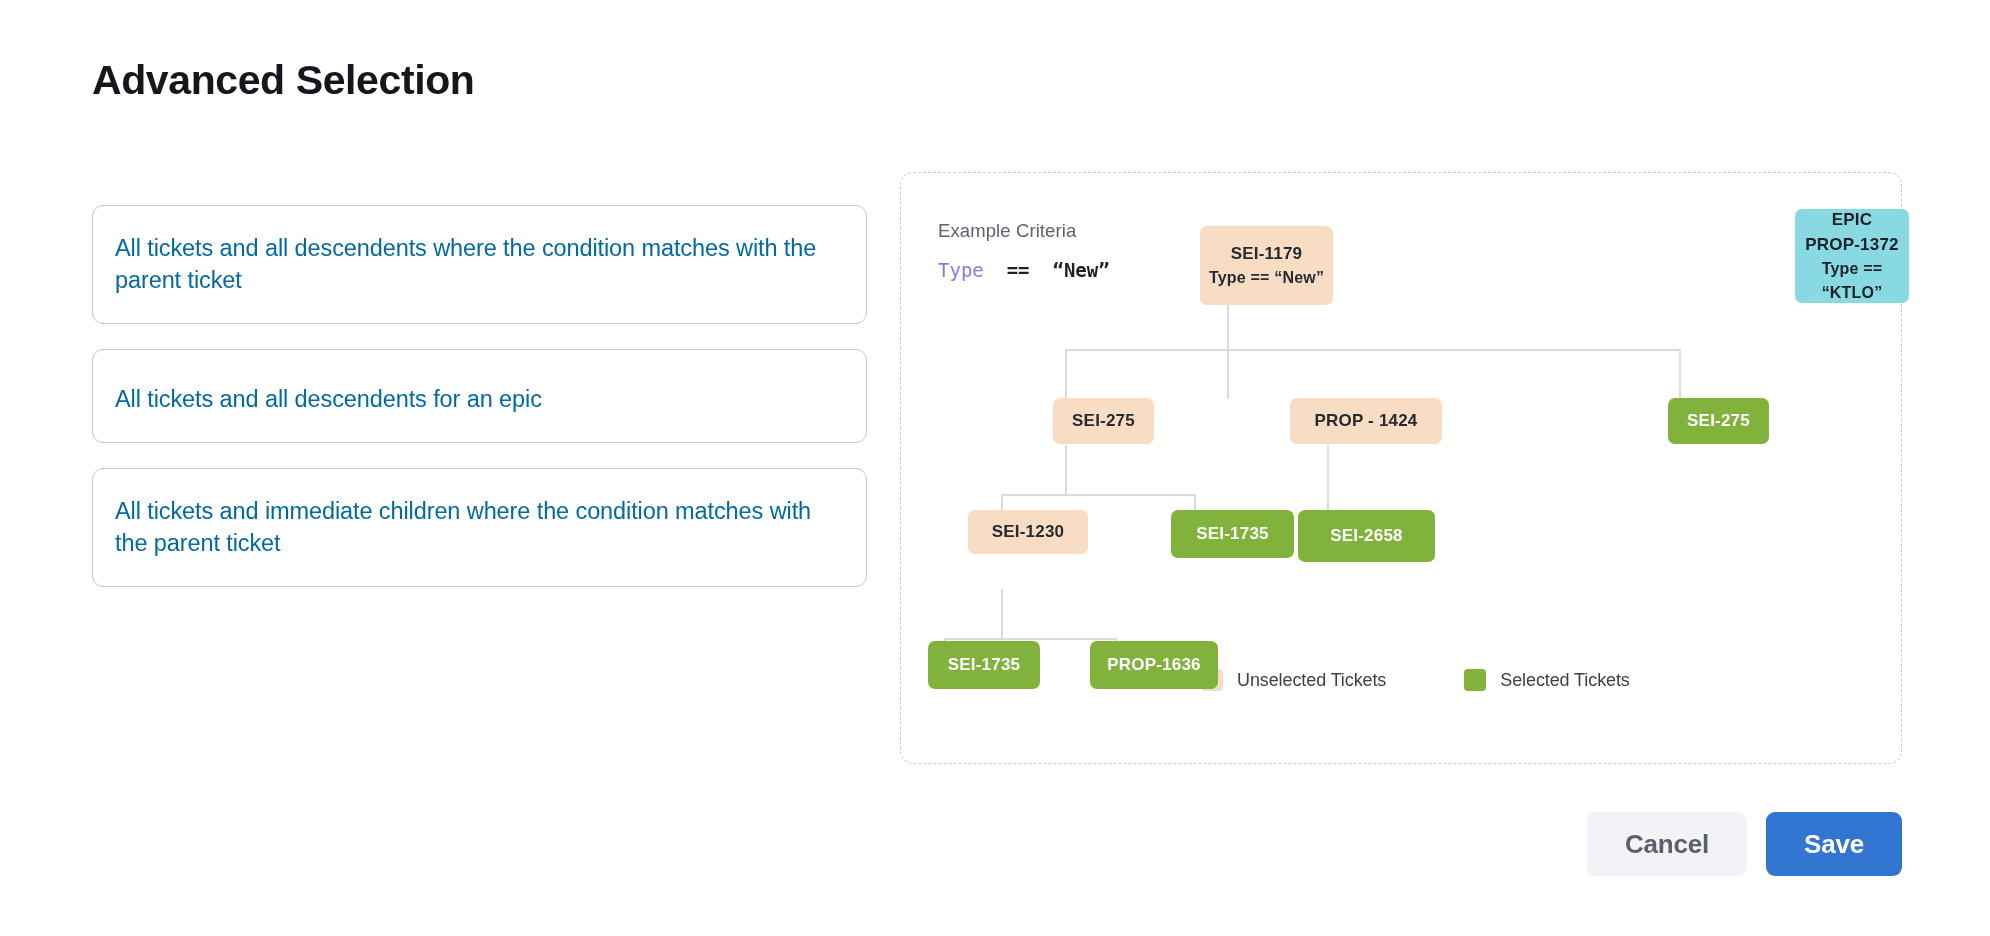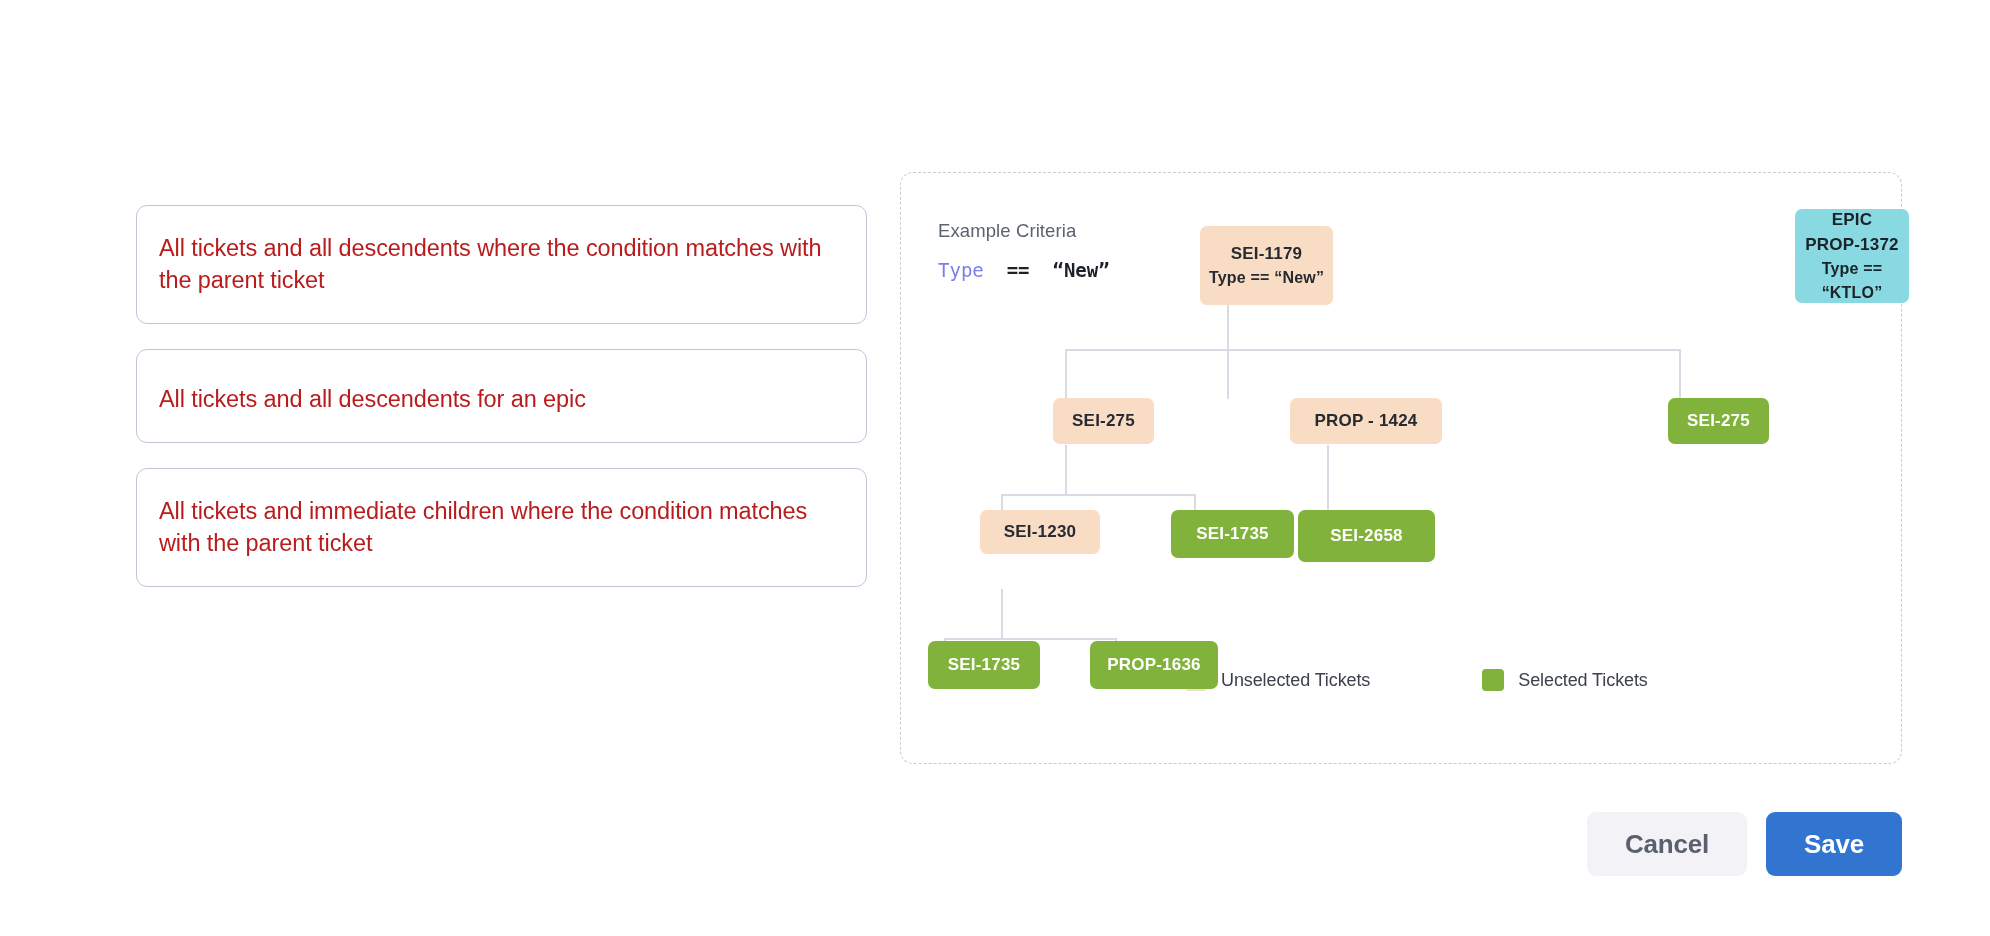--- a/index.html
+++ b/index.html
@@ -34,24 +34,23 @@
     flex-direction: column;
     gap: 25px;
   }
   .option-card {
     border: 1.6px solid #c3c6d4;
     border-radius: 11px;
     background: #ffffff;
     padding: 26px 22px 27px 22px;
     font-size: 23.5px;
     line-height: 1.37;
-    color: #b91c1c;
+    color: #0369a1;
     cursor: pointer;
     letter-spacing: -0.1px;
-    margin-left: 44px;
   }
   .option-card.selected {
     border: 2.4px solid #1d4f9b;
     background: #f2fafd;
   }
   .option-card.short { padding-top: 33px; padding-bottom: 26px; }
 
   
   .diagram-panel {
     position: absolute;
@@ -109,25 +108,25 @@
     position: absolute;
     background: #d9dbe4;
     z-index: 1;
   }
   .conn.v { width: 1.6px; }
   .conn.h { height: 1.6px; }
 
   
   .legend {
     position: absolute;
-    left: 284px;
+    left: 300px;
     top: 496px;
     display: flex;
     align-items: center;
-    gap: 112px;
+    gap: 78px;
   }
   .legend-item { display: flex; align-items: center; gap: 14px; }
   .swatch { width: 22px; height: 22px; border-radius: 4px; }
   .swatch.unselected { background: #f9dcc4; }
   .swatch.selected { background: #81b23b; }
   .legend-text { font-size: 18px; color: #3c414b; letter-spacing: -0.1px; }
 
   
   .footer {
     position: absolute;
@@ -152,20 +151,21 @@
     justify-content: center;
   }
   .btn-cancel { background: #f3f3f7; color: #5b606e; }
   .btn-save { background: #3275d1; color: #ffffff; min-width: 134px; }
 </style>
 </head>
 <body>
 
 <div class="page">
 
+  <h1 class="page-title">Advanced Selection</h1>
 
   <div class="options">
     <div class="option-card">
       <span>All tickets and all descendents where the condition matches with the parent ticket</span>
     </div>
     <div class="option-card short">
       <span>All tickets and all descendents for an epic</span>
     </div>
     <div class="option-card">
       <span>All tickets and immediate children where the condition matches with the parent ticket</span>
@@ -211,21 +211,21 @@
       <div class="node unselected" style="left:113px; top:225px; width:101px; height:46px;">
         <span class="line">SEI-275</span>
       </div>
       <div class="node unselected" style="left:350px; top:225px; width:152px; height:46px;">
         <span class="line">PROP - 1424</span>
       </div>
       <div class="node selected-node" style="left:728px; top:225px; width:101px; height:46px;">
         <span class="line">SEI-275</span>
       </div>
 
-      <div class="node unselected" style="left:40px; top:337px; width:120px; height:44px;">
+      <div class="node unselected" style="left:28px; top:337px; width:120px; height:44px;">
         <span class="line">SEI-1230</span>
       </div>
       <div class="node selected-node" style="left:231px; top:337px; width:123px; height:48px;">
         <span class="line">SEI-1735</span>
       </div>
       <div class="node selected-node" style="left:358px; top:337px; width:137px; height:52px;">
         <span class="line">SEI-2658</span>
       </div>
 
       <div class="node selected-node" style="left:-12px; top:468px; width:112px; height:48px;">

